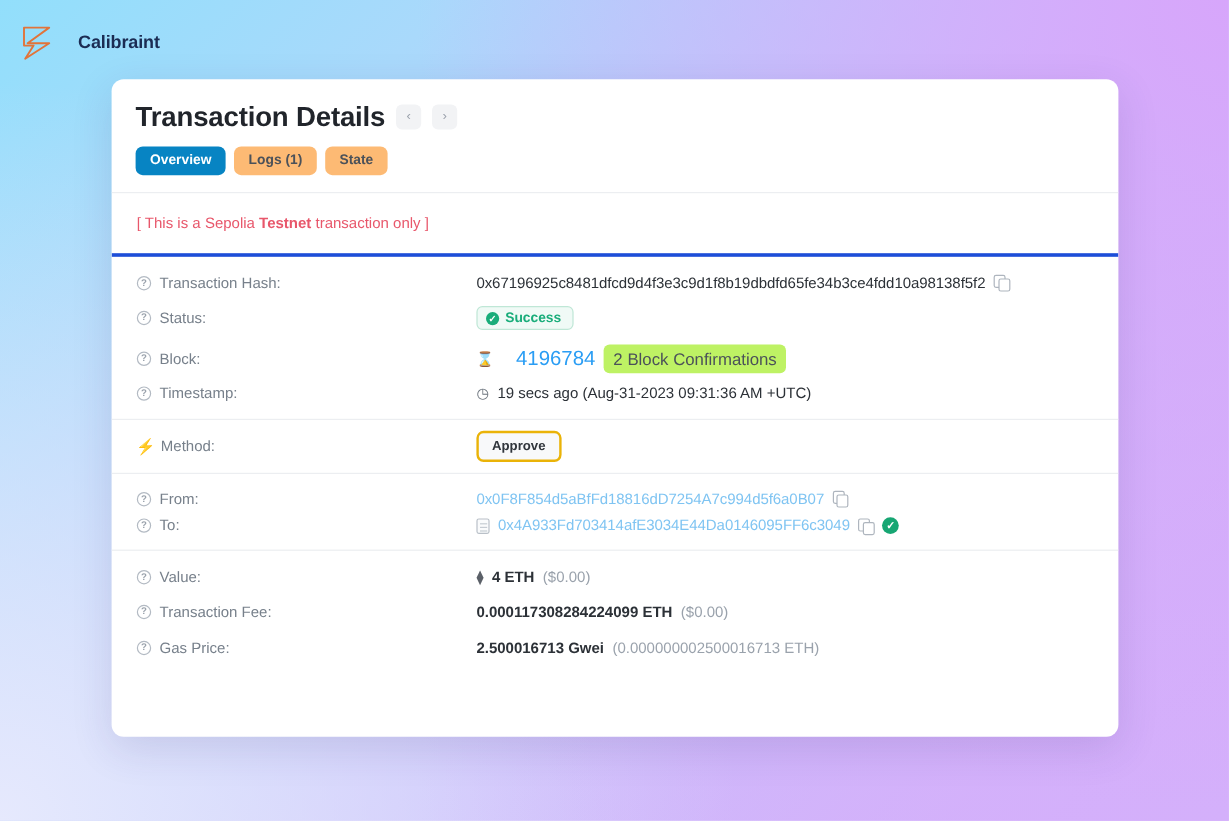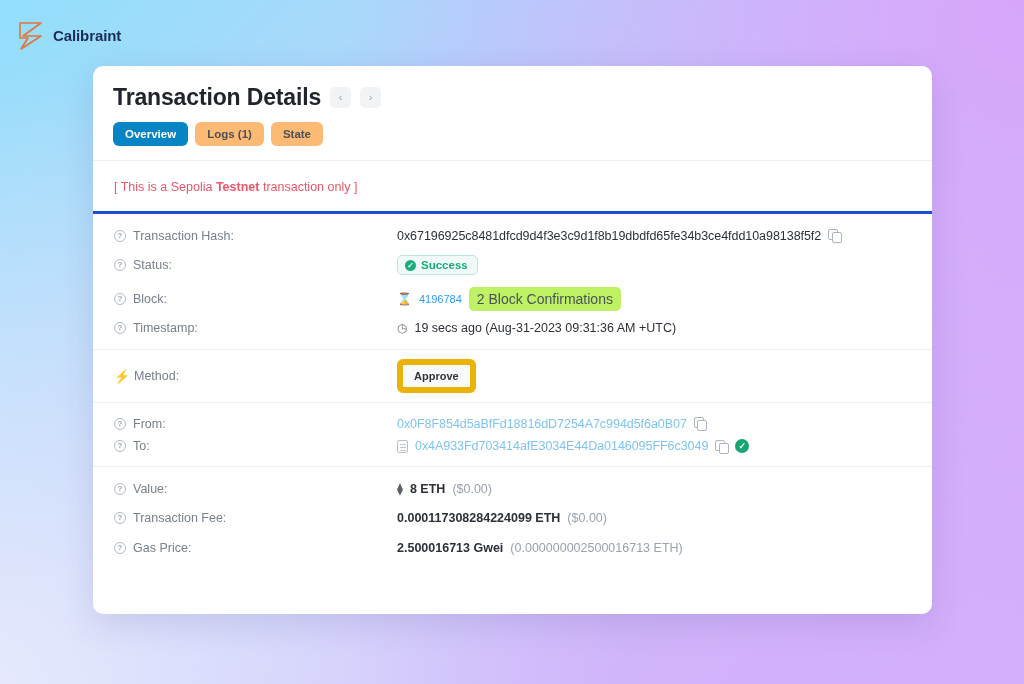--- a/index.html
+++ b/index.html
@@ -20,21 +20,21 @@
     position: relative;
   }
 
   
   .logo-wrap {
     position: absolute;
     left: 16px;
     top: 18px;
     display: flex;
     align-items: center;
-    gap: 7px;
+    gap: 19px;
   }
   .logo-mark { width: 30px; height: 34px; display: block; }
   .logo-text {
     font-size: 15px;
     font-weight: 700;
     color: #1b2c53;
     letter-spacing: -0.1px;
   }
 
   
@@ -200,35 +200,35 @@
     border-radius: 50%;
     background: #19ad7a;
     color: #ffffff;
     font-size: 8px;
     line-height: 11px;
     text-align: center;
     font-weight: 700;
   }
 
   .hourglass { color: #9aa2ac; font-size: 12px; }
-  .link-blue { color: #2a9df4; font-size: 11px; text-decoration: none; cursor: pointer; }
+  .link-blue { color: #2a9df4; font-size: 17px; text-decoration: none; cursor: pointer; margin-left: 11px; }
   .link-light { color: #7fc4f2; font-size: 12.5px; text-decoration: none; cursor: pointer; letter-spacing: -0.05px; white-space: nowrap; text-align: right; }
 
   .chip-grey {
     background: #bef264;
     border-radius: 5px;
     padding: 4px 8px;
     font-size: 14px;
     font-weight: 400;
     color: #4b5159;
     white-space: nowrap;
   }
   .chip-outline {
     background: #f8f9fa;
-    border: 6px solid #eab308;
+    border: 2px solid #eab308;
     border-radius: 6px;
     padding: 5px 11px;
     font-size: 11px;
     font-weight: 700;
     color: #31363c;
   }
 
   .clock-icon { color: #6e767f; font-size: 12px; }
   .doc-icon {
     width: 11px; height: 13px;
@@ -370,21 +370,21 @@
       </div>
     </div>
 
     <div class="row first-of-group">
       <div class="row-label">
         <span class="help-icon">?</span>
         <span>Value:</span>
       </div>
       <div class="row-value">
         <span class="eth-icon">⧫</span>
-        <span class="val-strong">8 ETH</span>
+        <span class="val-strong">4 ETH</span>
         <span class="val-muted">($0.00)</span>
       </div>
     </div>
 
     <div class="row">
       <div class="row-label">
         <span class="help-icon">?</span>
         <span>Transaction Fee:</span>
       </div>
       <div class="row-value">

